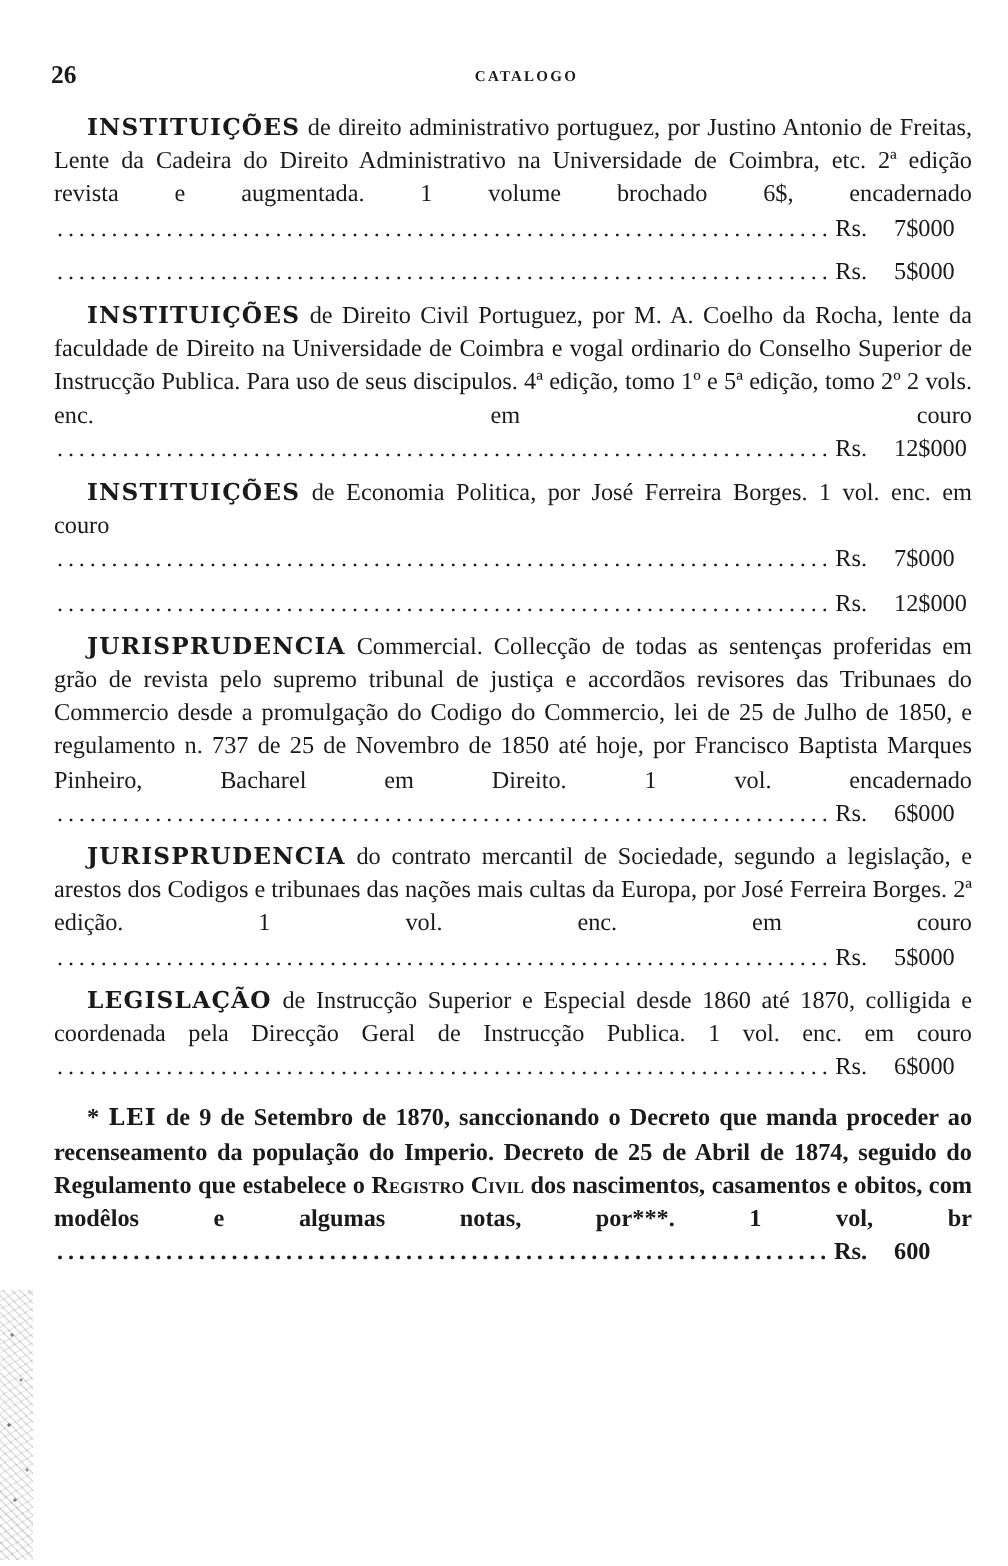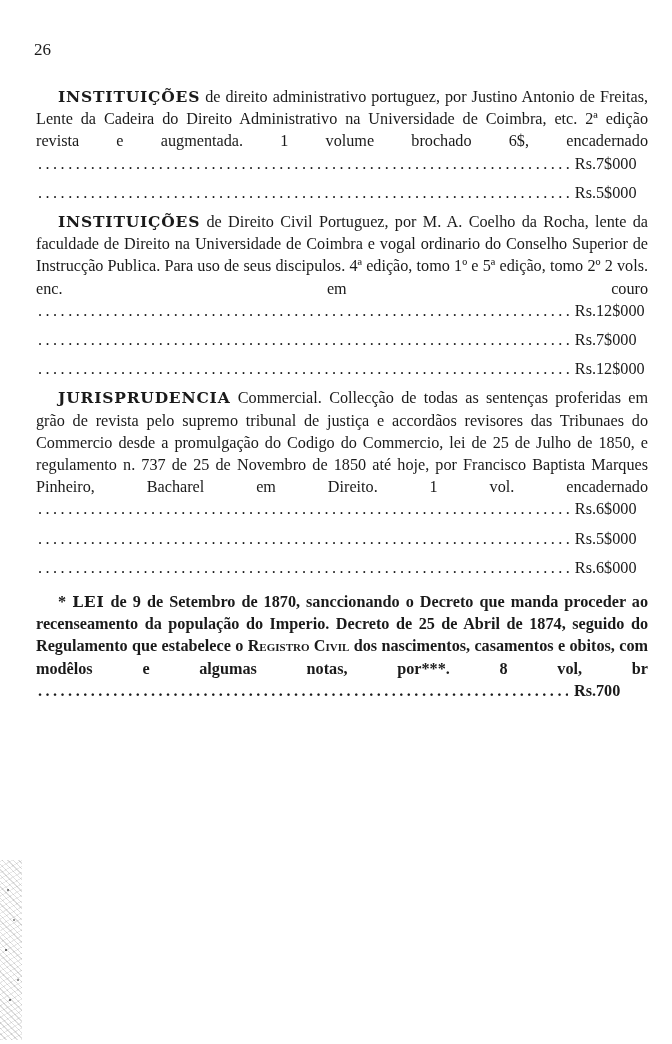--- a/index.html
+++ b/index.html
@@ -21,57 +21,58 @@
     position: absolute; left: 0; top: 860px; width: 22px; height: 180px;
     background-image: repeating-linear-gradient(45deg, rgba(0,0,0,0.18) 0 1px, transparent 1px 4px),
                       repeating-linear-gradient(-30deg, rgba(0,0,0,0.12) 0 1px, transparent 1px 5px);
     opacity: 0.7;
   }
   .header {
     position: absolute; top: 40px; left: 34px; right: 34px; height: 24px;
   }
   .page-number {
     position: absolute; left: 0; top: 0;
-    font-size: 17px; font-weight: normal;
+    font-size: 17px; font-weight: bold;
   }
   .running-title {
     position: absolute; left: 0; right: 0; top: 6px; text-align: center;
     font-size: 10px; font-weight: bold; letter-spacing: 1.5px;
     padding-left: 30px;
   }
   .content {
-    position: absolute; top: 86px; left: 36px; width: 612px;
+    position: absolute; top: 74px; left: 36px; width: 612px;
   }
   .entry {
     font-size: 16.2px; line-height: 22.2px;
     text-align: justify; text-align-last: justify;
     margin-bottom: 7px;
   }
   .entry .para { text-indent: 22px; }
   .kw {
     font-weight: bold; letter-spacing: 0.8px; font-size: 15.5px;
     font-family: "DejaVu Serif", serif;
   }
   .price-line { display: flex; align-items: baseline; }
   .leader {
     flex: 1; overflow: hidden; white-space: nowrap; margin: 0 6px 0 2px;
   }
   .leader::after { content: ". . . . . . . . . . . . . . . . . . . . . . . . . . . . . . . . . . . . . . . . . . . . . . . . . . . . . . . . . . . . . . . . . . . . . . ."; letter-spacing: -1px; }
-  .price-label { }
+  .price-label { margin-right: 18px; }
   .price-val { min-width: 52px; }
   .smallcaps { font-variant: small-caps; margin-top: 32px; }
 </style>
 </head>
 <body>
 
 <div class="margin-speckle"></div>
 <div class="speckle-band"></div>
 
 <div class="header">
   <span class="page-number">26</span>
+  <div class="running-title">CATALOGO</div>
 </div>
 
 <div class="content">
 
   <div class="entry">
     <div class="para">
       <span class="kw">INSTITUIÇÕES</span>
       <span>de direito administrativo portuguez, por Justino Antonio de Freitas, Lente da Cadeira do Direito Administrativo na Universidade de Coimbra, etc. 2ª edição revista e augmentada. 1 volume brochado 6$, encadernado</span>
     </div>
     <div class="price-line">
@@ -95,20 +96,24 @@
       <span>de Direito Civil Portuguez, por M. A. Coelho da Rocha, lente da faculdade de Direito na Universidade de Coimbra e vogal ordinario do Conselho Superior de Instrucção Publica. Para uso de seus discipulos. 4ª edição, tomo 1º e 5ª edição, tomo 2º 2 vols. enc. em couro</span>
     </div>
     <div class="price-line">
       <span class="leader"></span>
       <span class="price-label">Rs.</span>
       <span class="price-val">12$000</span>
     </div>
   </div>
 
   <div class="entry">
+    <div class="para">
+      <span class="kw">INSTITUIÇÕES</span>
+      <span>de Economia Politica, por José Ferreira Borges. 1 vol. enc. em couro</span>
+    </div>
     <div class="price-line">
       <span class="leader"></span>
       <span class="price-label">Rs.</span>
       <span class="price-val">7$000</span>
     </div>
   </div>
 
   <div class="entry">
     <div class="price-line">
       <span class="leader"></span>
@@ -123,42 +128,50 @@
       <span>Commercial. Collecção de todas as sentenças proferidas em grão de revista pelo supremo tribunal de justiça e accordãos revisores das Tribunaes do Commercio desde a promulgação do Codigo do Commercio, lei de 25 de Julho de 1850, e regulamento n. 737 de 25 de Novembro de 1850 até hoje, por Francisco Baptista Marques Pinheiro, Bacharel em Direito. 1 vol. encadernado</span>
     </div>
     <div class="price-line">
       <span class="leader"></span>
       <span class="price-label">Rs.</span>
       <span class="price-val">6$000</span>
     </div>
   </div>
 
   <div class="entry">
+    <div class="para">
+      <span class="kw">JURISPRUDENCIA</span>
+      <span>do contrato mercantil de Sociedade, segundo a legislação, e arestos dos Codigos e tribunaes das nações mais cultas da Europa, por José Ferreira Borges. 2ª edição. 1 vol. enc. em couro</span>
+    </div>
     <div class="price-line">
       <span class="leader"></span>
       <span class="price-label">Rs.</span>
       <span class="price-val">5$000</span>
     </div>
   </div>
 
   <div class="entry">
+    <div class="para">
+      <span class="kw">LEGISLAÇÃO</span>
+      <span>de Instrucção Superior e Especial desde 1860 até 1870, colligida e coordenada pela Direcção Geral de Instrucção Publica. 1 vol. enc. em couro</span>
+    </div>
     <div class="price-line">
       <span class="leader"></span>
       <span class="price-label">Rs.</span>
       <span class="price-val">6$000</span>
     </div>
   </div>
 
   <div class="entry" style="margin-top:12px;">
     <div class="para" style="font-weight:bold;">
       <span>* </span><span class="kw">LEI</span>
       <span>de 9 de Setembro de 1870, sanccionando o Decreto que manda proceder ao recenseamento da população do Imperio. Decreto de 25 de Abril de 1874, seguido do Regulamento que estabelece o</span>
       <span class="smallcaps">Registro Civil</span>
-      <span>dos nascimentos, casamentos e obitos, com modêlos e algumas notas, por***. 8 vol, br</span>
+      <span>dos nascimentos, casamentos e obitos, com modêlos e algumas notas, por***. 1 vol, br</span>
     </div>
     <div class="price-line" style="font-weight:bold;">
       <span class="leader"></span>
       <span class="price-label">Rs.</span>
-      <span class="price-val">700</span>
+      <span class="price-val">600</span>
     </div>
   </div>
 
 </div>
 
 </body></html>

